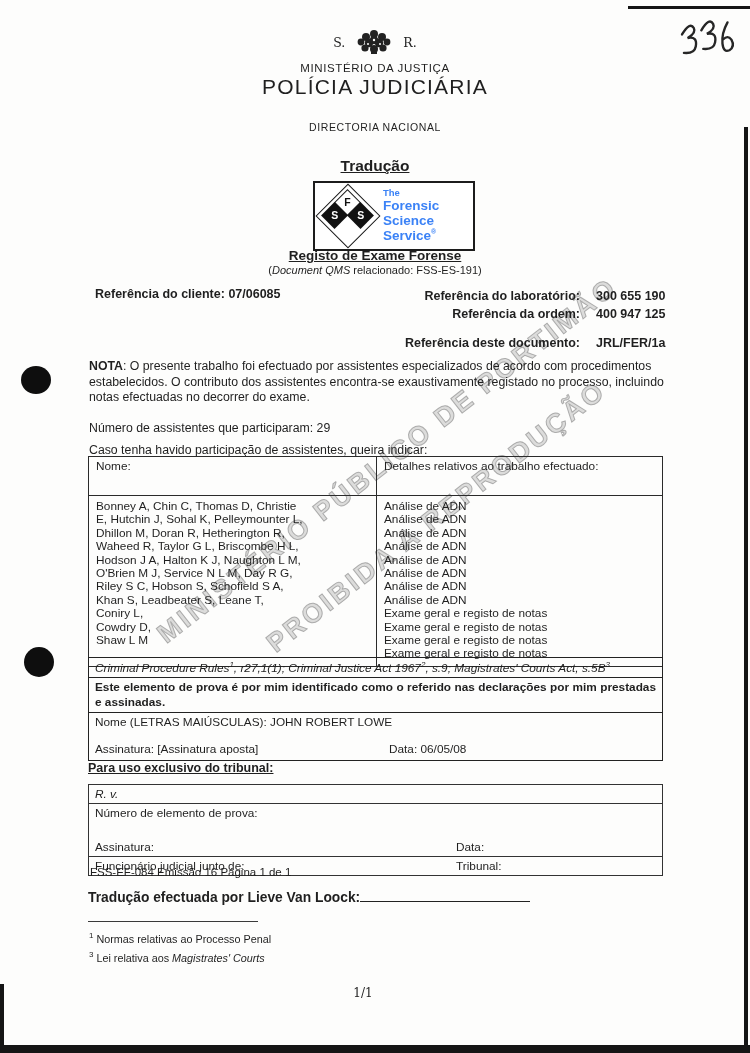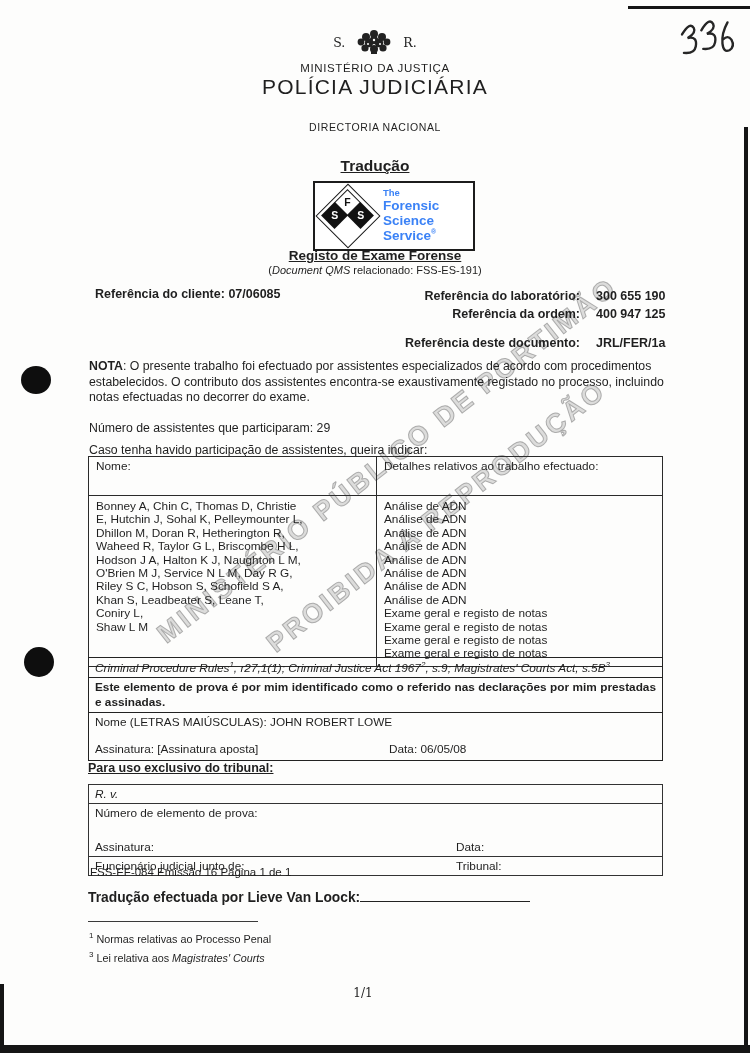--- a/index.html
+++ b/index.html
@@ -212,20 +212,21 @@
       <div class="acell ac1">
         <div>Bonney A, Chin C, Thomas D, Christie</div>
         <div>E, Hutchin J, Sohal K, Pelleymounter L,</div>
         <div>Dhillon M, Doran R, Hetherington R,</div>
         <div>Waheed R, Taylor G L, Briscombe H L,</div>
         <div>Hodson J A, Halton K J, Naughton L M,</div>
         <div>O'Brien M J, Service N L M, Day R G,</div>
         <div>Riley S C, Hobson S, Schofield S A,</div>
         <div>Khan S, Leadbeater S, Leane T,</div>
         <div>Coniry L,</div>
+        <div>Cowdry D,</div>
         <div>Shaw L M</div>
       </div>
       <div class="acell ac2">
         <div>Análise de ADN</div>
         <div>Análise de ADN</div>
         <div>Análise de ADN</div>
         <div>Análise de ADN</div>
         <div>Análise de ADN</div>
         <div>Análise de ADN</div>
         <div>Análise de ADN</div>

